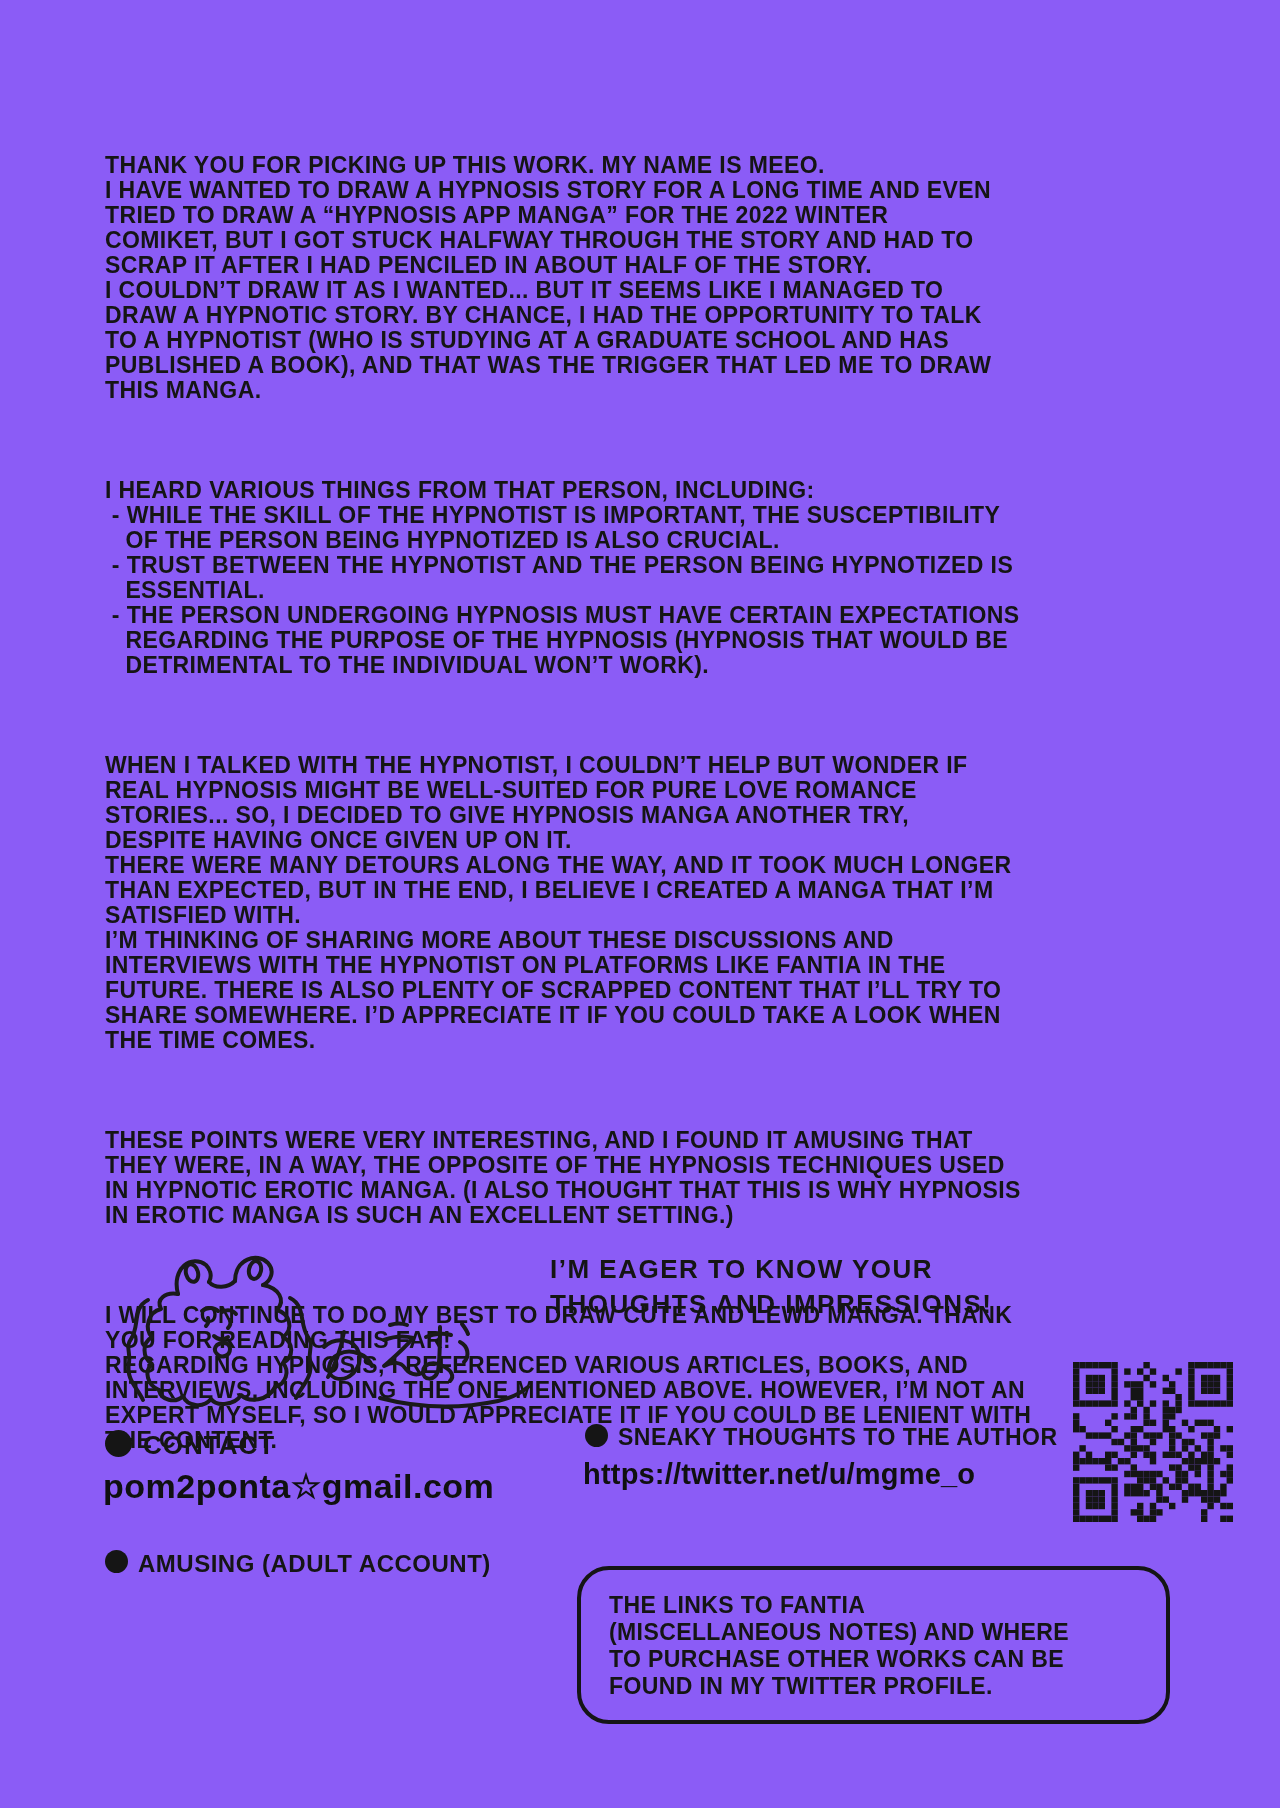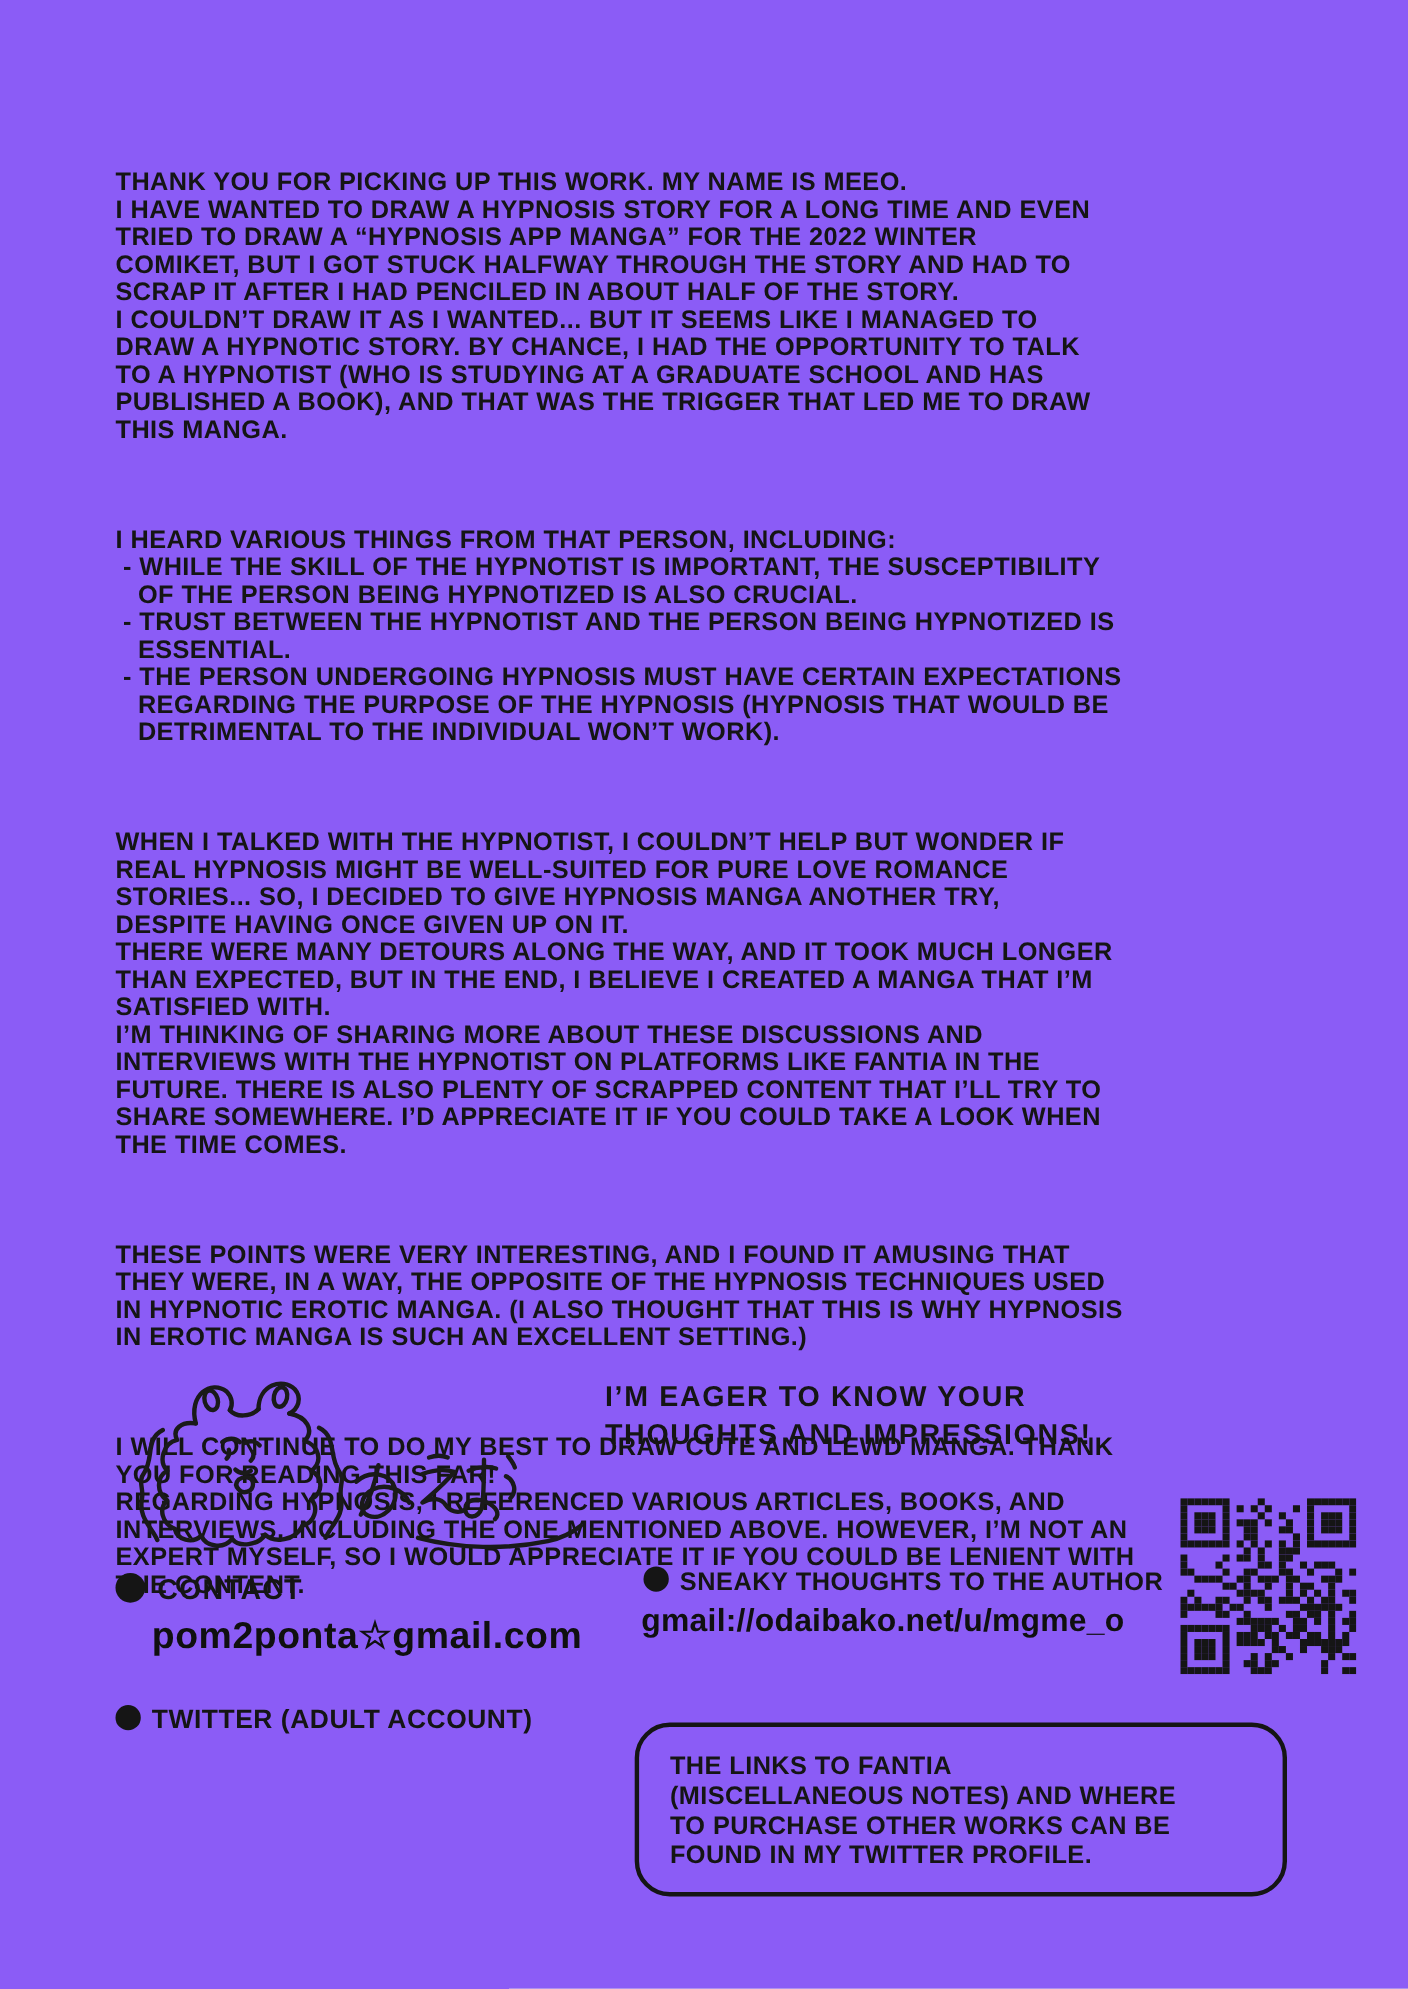--- a/index.html
+++ b/index.html
@@ -32,21 +32,21 @@
     white-space:pre-wrap;
   }
   .bullet-row{display:flex;align-items:flex-start;}
   .dot{
     display:inline-block;background:#151515;border-radius:50%;
     flex:0 0 auto;
   }
   .dot.lg{width:27px;height:27px;margin-right:11px;}
   .dot.sm{width:23px;height:23px;margin-right:10px;}
   .contact-row{left:105px;top:1430px;font-size:26px;letter-spacing:1px;}
-  .email{left:103px;top:1466px;font-size:34px;font-weight:bold;letter-spacing:.5px;color:#101010;margin-left:35px;}
+  .email{left:103px;top:1466px;font-size:34px;font-weight:bold;letter-spacing:.5px;color:#101010;}
   .sneaky-row{left:585px;top:1424px;font-size:23px;letter-spacing:.5px;}
   .odaibako{left:583px;top:1458px;font-size:29px;font-weight:bold;letter-spacing:.2px;color:#101010;}
   .twitter-row{left:105px;top:1550px;font-size:24px;letter-spacing:.5px;}
   .twitter-url{left:100px;top:1588px;font-size:29px;font-weight:bold;letter-spacing:.2px;color:#101010;}
   .fantia-box{
     left:577px;top:1556px;width:537px;height:128px;
     border:4px solid #151515;border-radius:32px;
     padding:22px 20px 0 28px;
     font-size:23px;line-height:27px;letter-spacing:.4px;
     white-space:pre-wrap;
@@ -448,25 +448,25 @@
   <div class="abs comic contact-row bullet-row">
     <span class="dot lg"></span>
     <span>CONTACT</span>
   </div>
   <div class="abs email">pom2ponta☆gmail.com</div>
 
   <div class="abs comic sneaky-row bullet-row">
     <span class="dot sm"></span>
     <span>SNEAKY THOUGHTS TO THE AUTHOR</span>
   </div>
-  <div class="abs odaibako">gmail://odaibako.net/u/mgme_o</div>
+  <div class="abs odaibako">https://twitter.net/u/mgme_o</div>
 
   <div class="abs comic twitter-row bullet-row">
     <span class="dot sm"></span>
-    <span>TWITTER (ADULT ACCOUNT)</span>
+    <span>AMUSING (ADULT ACCOUNT)</span>
   </div>
 
   <div class="abs comic fantia-box">THE LINKS TO FANTIA
 (MISCELLANEOUS NOTES) AND WHERE
 TO PURCHASE OTHER WORKS CAN BE
 FOUND IN MY TWITTER PROFILE.</div>
 
 </div>
 
 </body></html>

